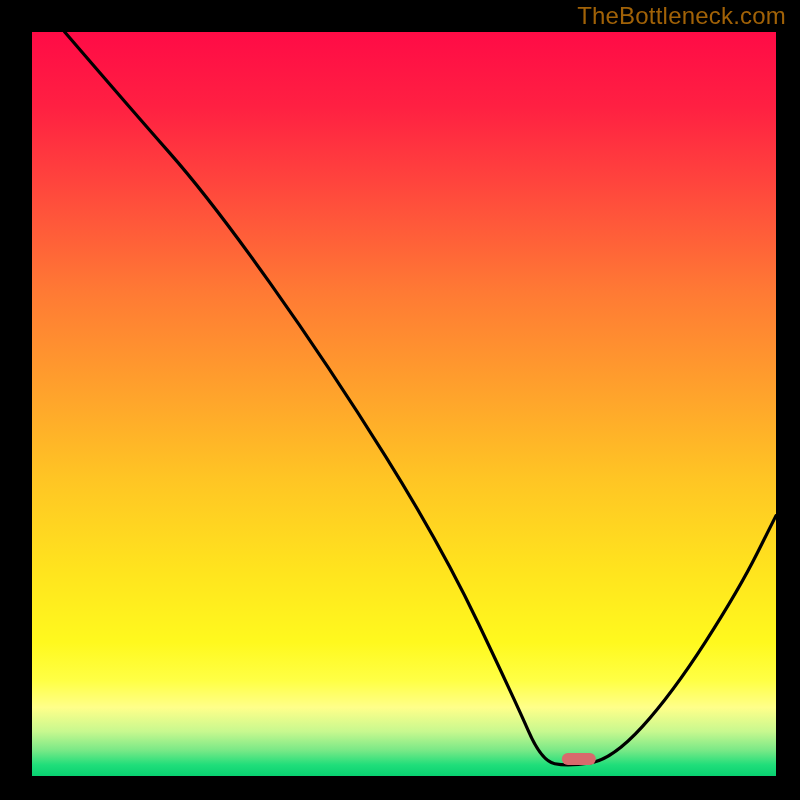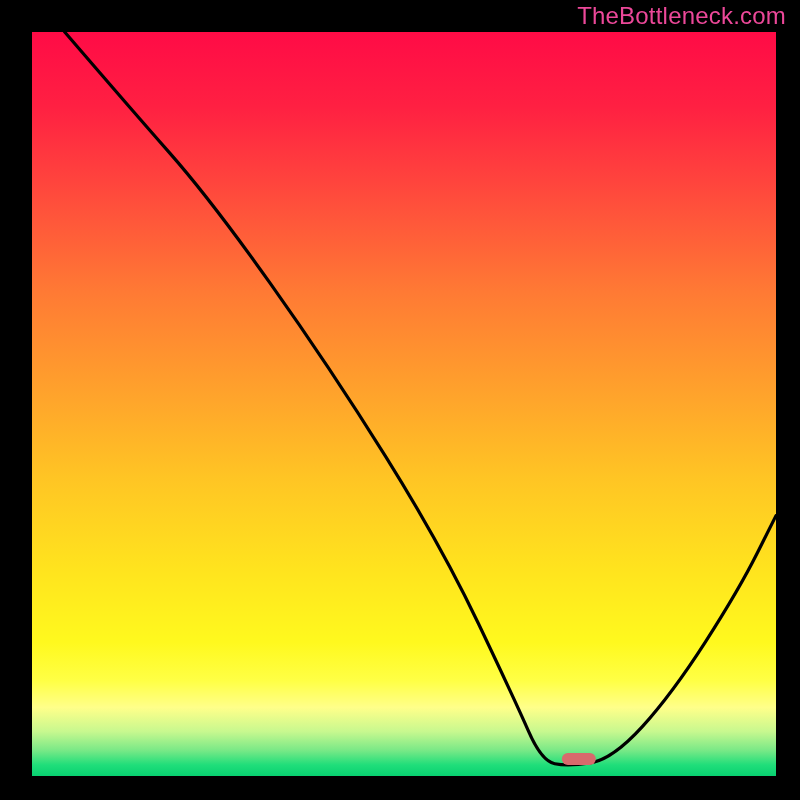--- a/index.html
+++ b/index.html
@@ -15,21 +15,21 @@
     width: 800px;
     height: 800px;
   }
   .watermark {
     position: absolute;
     top: 2px;
     right: 14px;
     font-family: Arial, Helvetica, sans-serif;
     font-size: 24px;
     font-weight: 500;
-    color: #ec4899;
+    color: #a16207;
     letter-spacing: 0.2px;
     z-index: 10;
     user-select: none;
   }
   svg {
     position: absolute;
     top: 0;
     left: 0;
   }
 </style>

